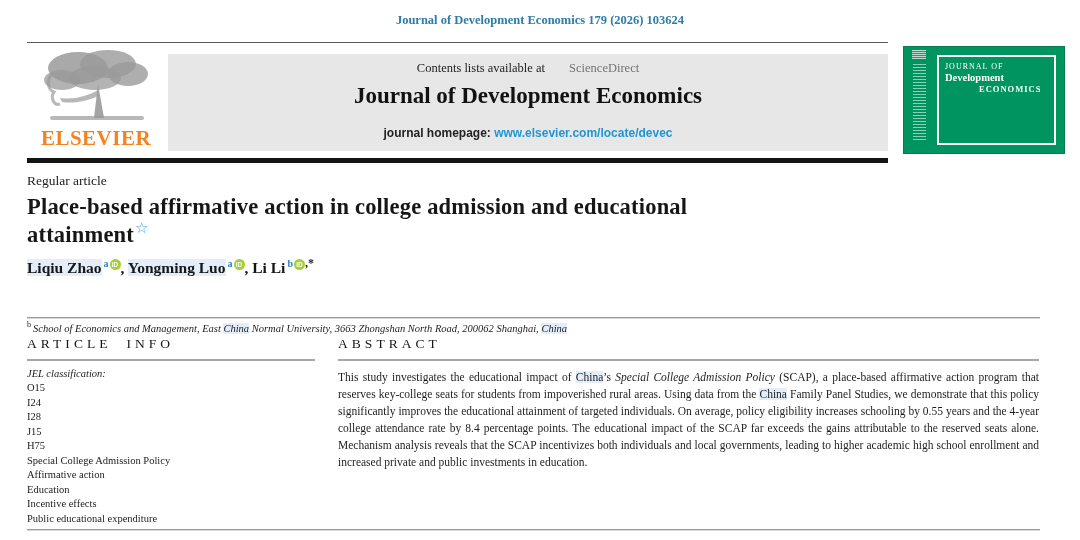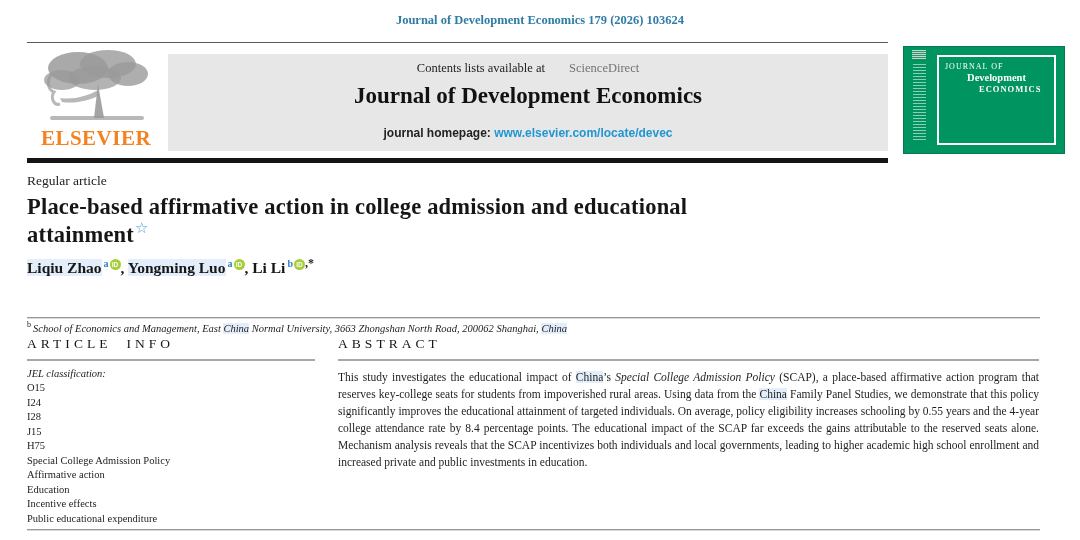--- a/index.html
+++ b/index.html
@@ -29,21 +29,21 @@
   
   .cover { position: absolute; left: 903px; top: 46px; width: 162px; height: 108px; background: #009460;
            box-shadow: 0 0 0 1px #067a50 inset; }
   .cover-mark { position: absolute; left: 9px; top: 4px; width: 14px; height: 9px;
                 background: repeating-linear-gradient(#d9e8df 0 1px, #3f8f6d 1px 2px); opacity: .85; }
   .cover-lines { position: absolute; left: 10px; top: 18px; width: 13px; height: 78px;
                  background: repeating-linear-gradient(rgba(255,255,255,.55) 0 1px, transparent 1px 3px); }
   .cover-box { position: absolute; left: 34px; top: 9px; right: 9px; bottom: 9px;
                border: 2px solid #ffffff; padding: 5px 6px; color: #ffffff; }
   .cover-box .c1 { font-size: 8px; letter-spacing: 1px; font-weight: normal; }
-  .cover-box .c2 { font-size: 10.5px; font-weight: bold; margin-top: 1px; text-align: center; }
+  .cover-box .c2 { font-size: 10.5px; font-weight: bold; margin-top: 1px; }
   .cover-box .c3 { font-size: 8.5px; letter-spacing: 1px; font-weight: bold; margin-top: 1px; padding-left: 34px; }
 
   .black-bar { position: absolute; left: 27px; top: 158px; width: 861px; height: 5px; background: #141414; }
 
   .regular-article { position: absolute; left: 27px; top: 173px; font-size: 13.5px; color: #222; }
 
   .title { position: absolute; left: 27px; top: 193px; width: 830px; font-size: 22.5px; font-weight: bold;
            color: #161616; line-height: 28px; letter-spacing: 0.2px; }
   .title-star { color: #3f9fd8; font-size: 15px; position: relative; top: -9px; margin-left: 1px; font-weight: normal; }
 

